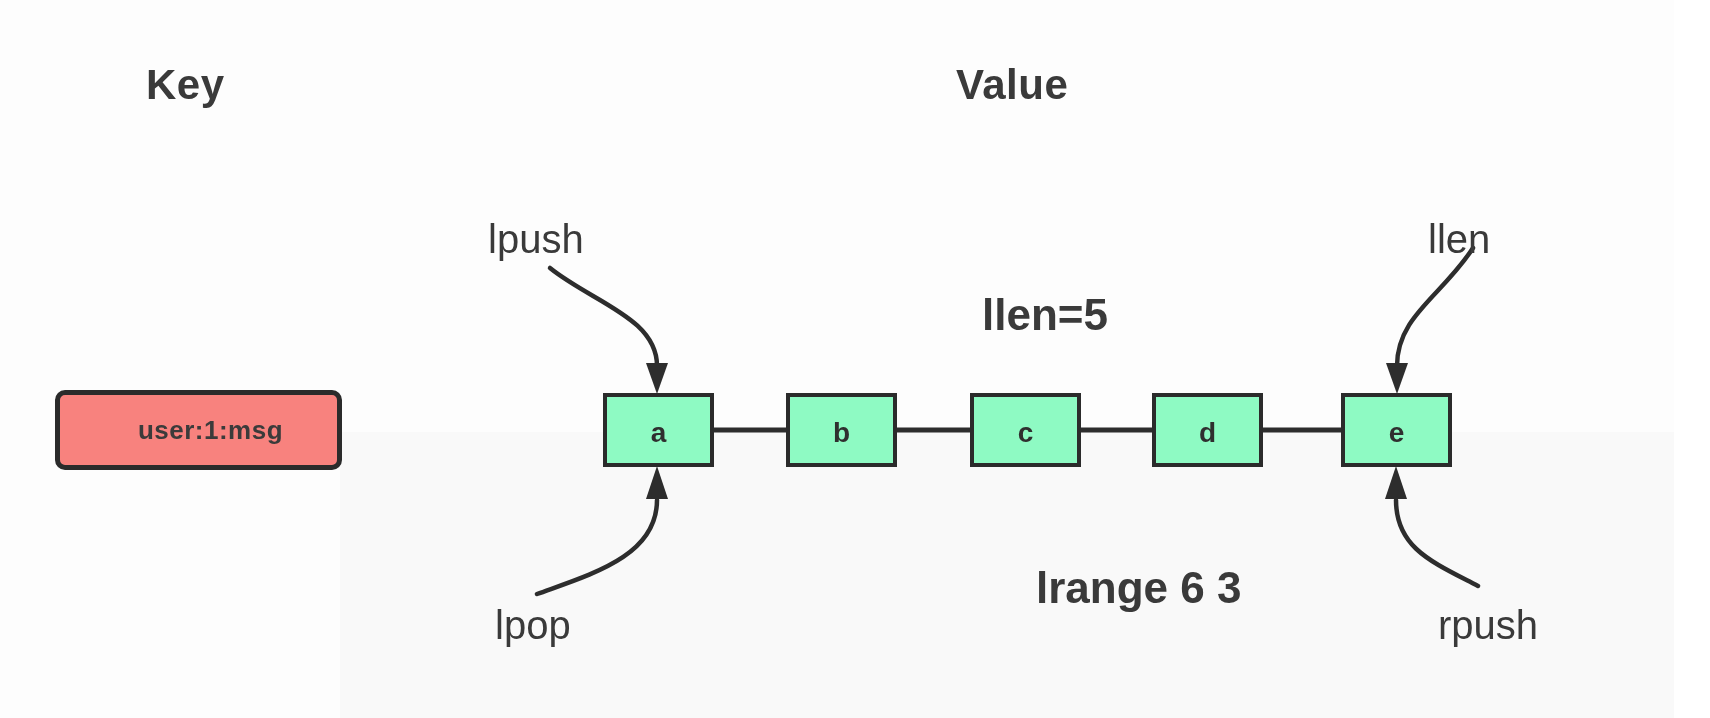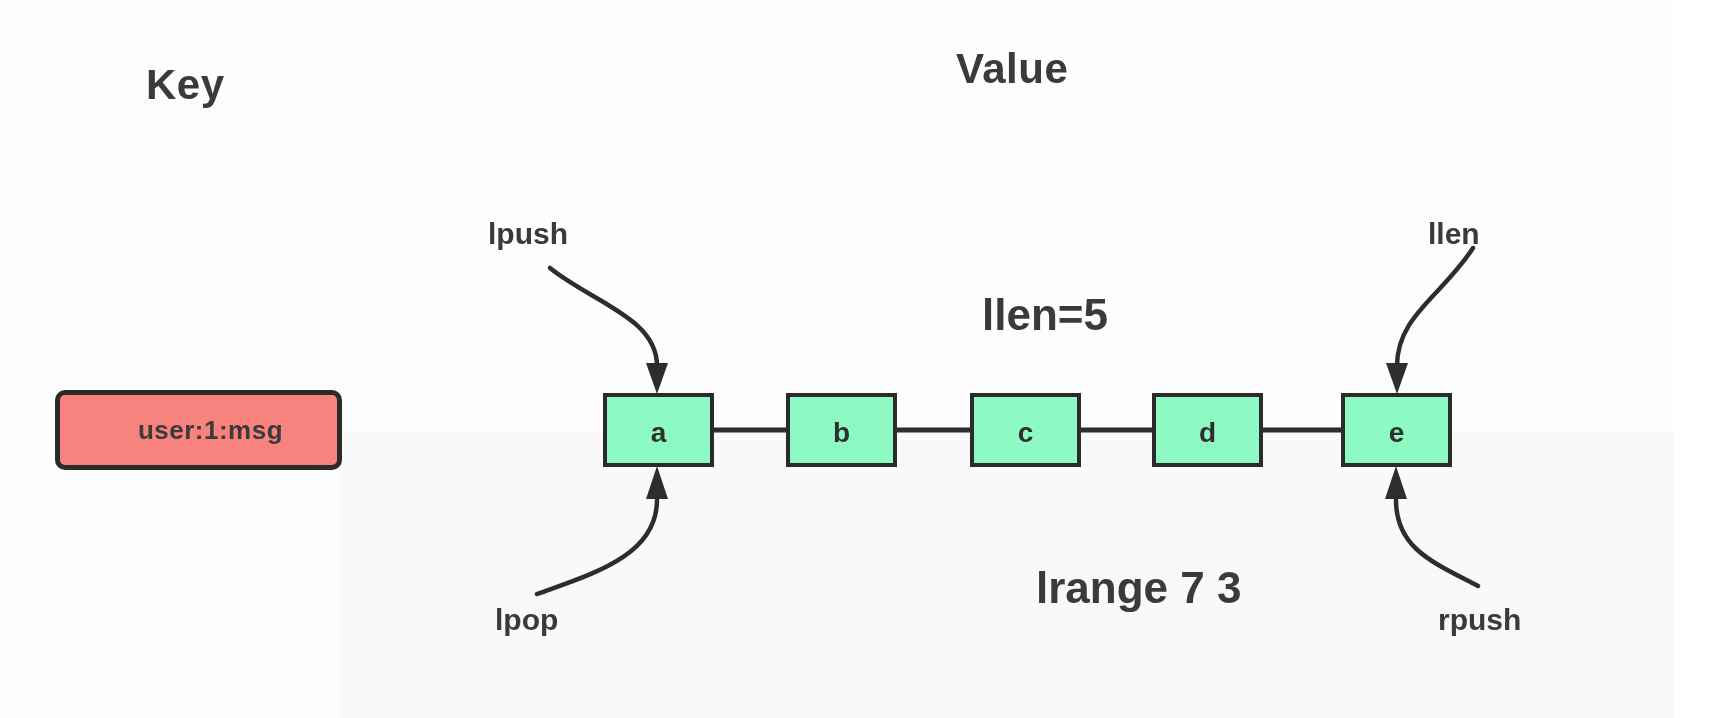--- a/index.html
+++ b/index.html
@@ -36,21 +36,21 @@
   .header {
     position: absolute;
     font-size: 42px;
     font-weight: 800;
     color: #3a3a3a;
     line-height: 1;
     letter-spacing: 0.5px;
     z-index: 3;
   }
   .key-header   { left: 146px; top: 64px; }
-  .value-header { left: 956px; top: 48px; }
+  .value-header { left: 956px; top: 64px; }
 
   .key-box {
     position: absolute;
     left: 55px;
     top: 390px;
     width: 287px;
     height: 80px;
     box-sizing: border-box;
     background: #f8827e;
     border: 5px solid #2b2b2b;
@@ -87,22 +87,22 @@
     margin-top: 6px;
   }
   .node-a { left: 603px;  }
   .node-b { left: 786px;  }
   .node-c { left: 970px;  }
   .node-d { left: 1152px; }
   .node-e { left: 1341px; }
 
   .op-label {
     position: absolute;
-    font-size: 30px;
-    font-weight: 700;
+    font-size: 40px;
+    font-weight: 400;
     color: #3a3a3a;
     line-height: 1;
     z-index: 3;
   }
   .lpush-label { left: 488px;  top: 219px; }
   .lpop-label  { left: 495px;  top: 605px; text-align: center; }
   .rpush-label { left: 1428px; top: 219px; }
   .rpop-label  { left: 1438px; top: 605px; }
 
   .annotation {
@@ -162,15 +162,15 @@
   <div class="node node-e">
     <span>e</span>
   </div>
 
   <div class="op-label lpush-label">lpush</div>
   <div class="op-label lpop-label">lpop</div>
   <div class="op-label rpush-label">llen</div>
   <div class="op-label rpop-label">rpush</div>
 
   <div class="annotation llen-annotation">llen=5</div>
-  <div class="annotation lrange-annotation">lrange 7 3</div>
+  <div class="annotation lrange-annotation">lrange 6 3</div>
 
 </div>
 
 </body></html>

